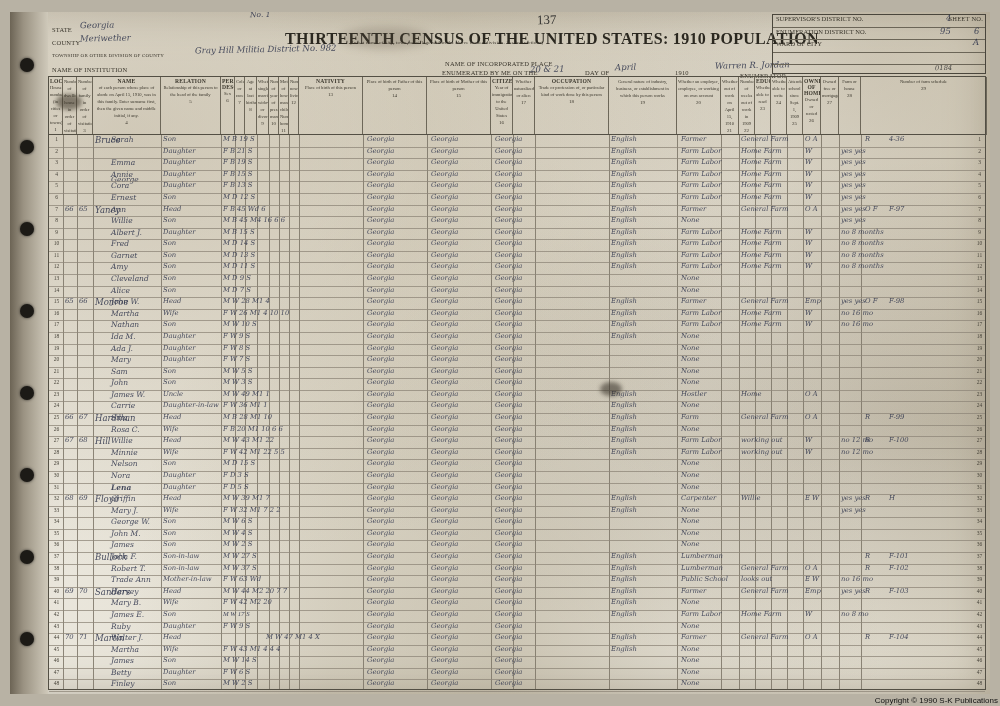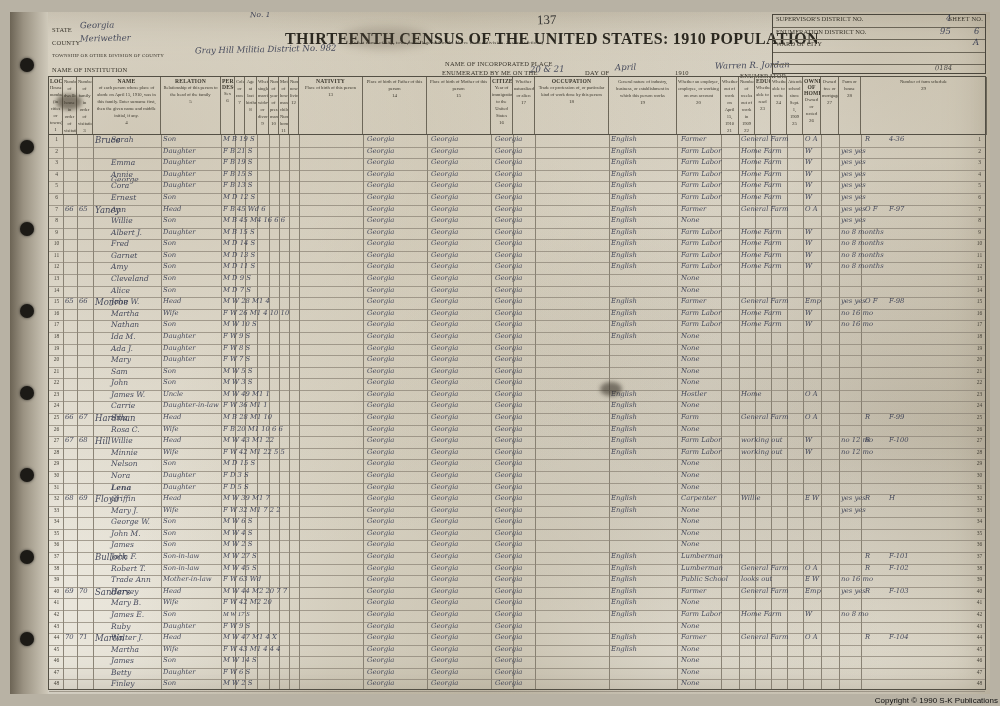--- a/index.html
+++ b/index.html
@@ -763,21 +763,21 @@
             <span class="entry e8" style="left: 632px; top: 0px;">Lumberman</span>
             <span class="entry e8" style="left: 816px; top: 0px;">R</span>
             <span class="entry e8" style="left: 840px; top: 0px;">F-101</span>
           </div>
           <div class="hline" style="top: 440.167px;"></div>
           <div style="position: absolute; left: 0px; top: 428.583px; width: 938px; height: 11.5833px;">
             <span class="rownum" style="top: 1px;">38</span>
             <span class="rownumR" style="top: 1px;">38</span>
             <span class="entry e9" style="left: 62px; top: 0px;">Robert T.</span>
             <span class="entry e8" style="left: 114px; top: 0px;">Son-in-law</span>
-            <span class="entry e8" style="left: 174px; top: 0px;">M W 45 S</span>
+            <span class="entry e8" style="left: 174px; top: 0px;">M W 37 S</span>
             <span class="entry e8" style="left: 318px; top: 0px;">Georgia</span>
             <span class="entry e8" style="left: 382px; top: 0px;">Georgia</span>
             <span class="entry e8" style="left: 446px; top: 0px;">Georgia</span>
             <span class="entry e8" style="left: 562px; top: 0px;">English</span>
             <span class="entry e8" style="left: 632px; top: 0px;">Lumberman</span>
             <span class="entry e8" style="left: 692px; top: 0px;">General Farm</span>
             <span class="entry e8" style="left: 756px; top: 0px;">O A</span>
             <span class="entry e8" style="left: 816px; top: 0px;">R</span>
             <span class="entry e8" style="left: 840px; top: 0px;">F-102</span>
           </div>
@@ -861,21 +861,21 @@
           </div>
           <div class="hline" style="top: 509.667px;"></div>
           <div style="position: absolute; left: 0px; top: 498.083px; width: 938px; height: 11.5833px;">
             <span class="rownum" style="top: 1px;">44</span>
             <span class="rownumR" style="top: 1px;">44</span>
             <span class="entry e8" style="left: 16px; top: 0px;">70</span>
             <span class="entry e8" style="left: 30px; top: 0px;">71</span>
             <span class="entry e10" style="left: 46px; top: 0px;">Martin</span>
             <span class="entry e9" style="left: 62px; top: 0px;">Walter J.</span>
             <span class="entry e8" style="left: 114px; top: 0px;">Head</span>
-            <span class="entry e8" style="left: 174px; top: 0px;">M W 47 M1 4 X</span>
+            <span class="entry e8" style="left: 174px; top: 0px; padding-left: 43px;">M W 47 M1 4 X</span>
             <span class="entry e8" style="left: 318px; top: 0px;">Georgia</span>
             <span class="entry e8" style="left: 382px; top: 0px;">Georgia</span>
             <span class="entry e8" style="left: 446px; top: 0px;">Georgia</span>
             <span class="entry e8" style="left: 562px; top: 0px;">English</span>
             <span class="entry e8" style="left: 632px; top: 0px;">Farmer</span>
             <span class="entry e8" style="left: 692px; top: 0px;">General Farm</span>
             <span class="entry e8" style="left: 756px; top: 0px;">O A</span>
             <span class="entry e8" style="left: 816px; top: 0px;">R</span>
             <span class="entry e8" style="left: 840px; top: 0px;">F-104</span>
           </div>

